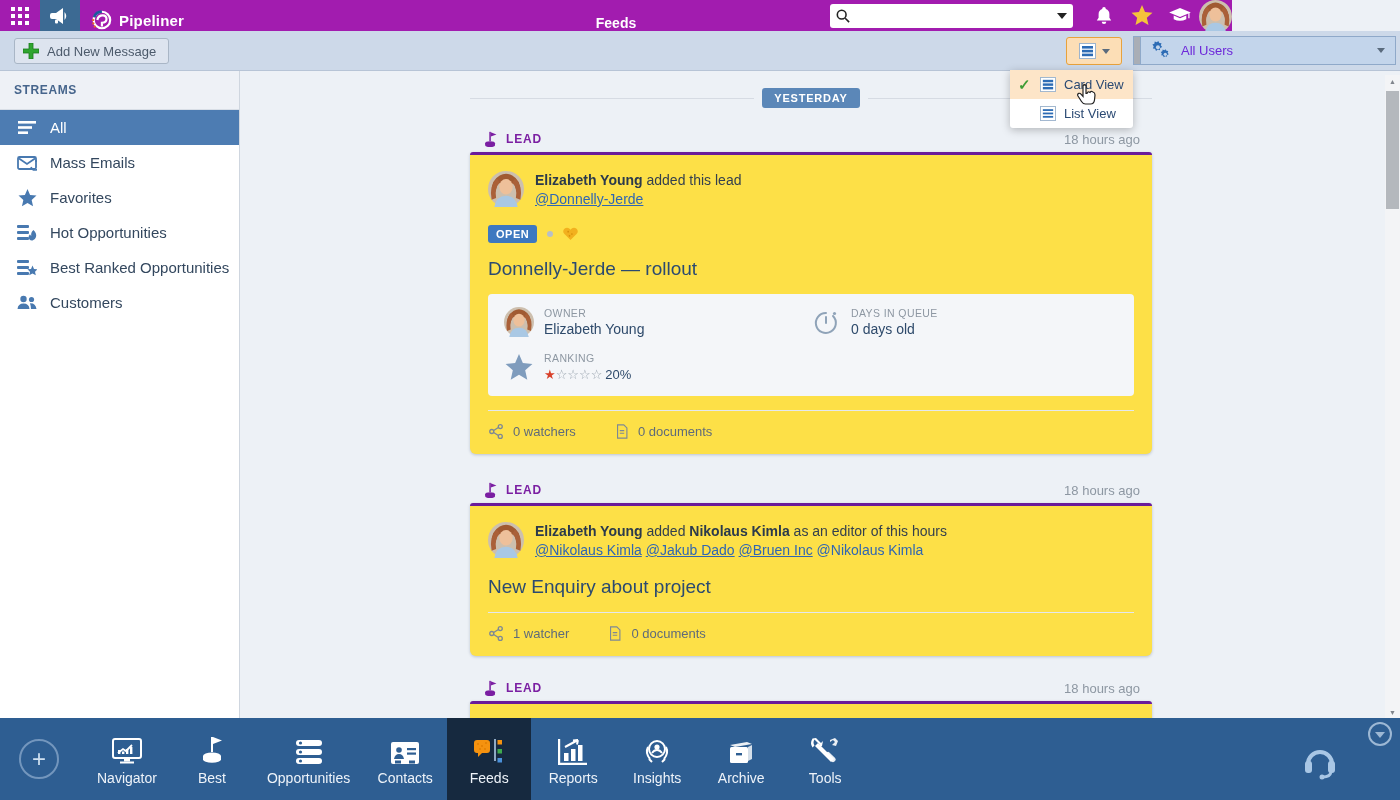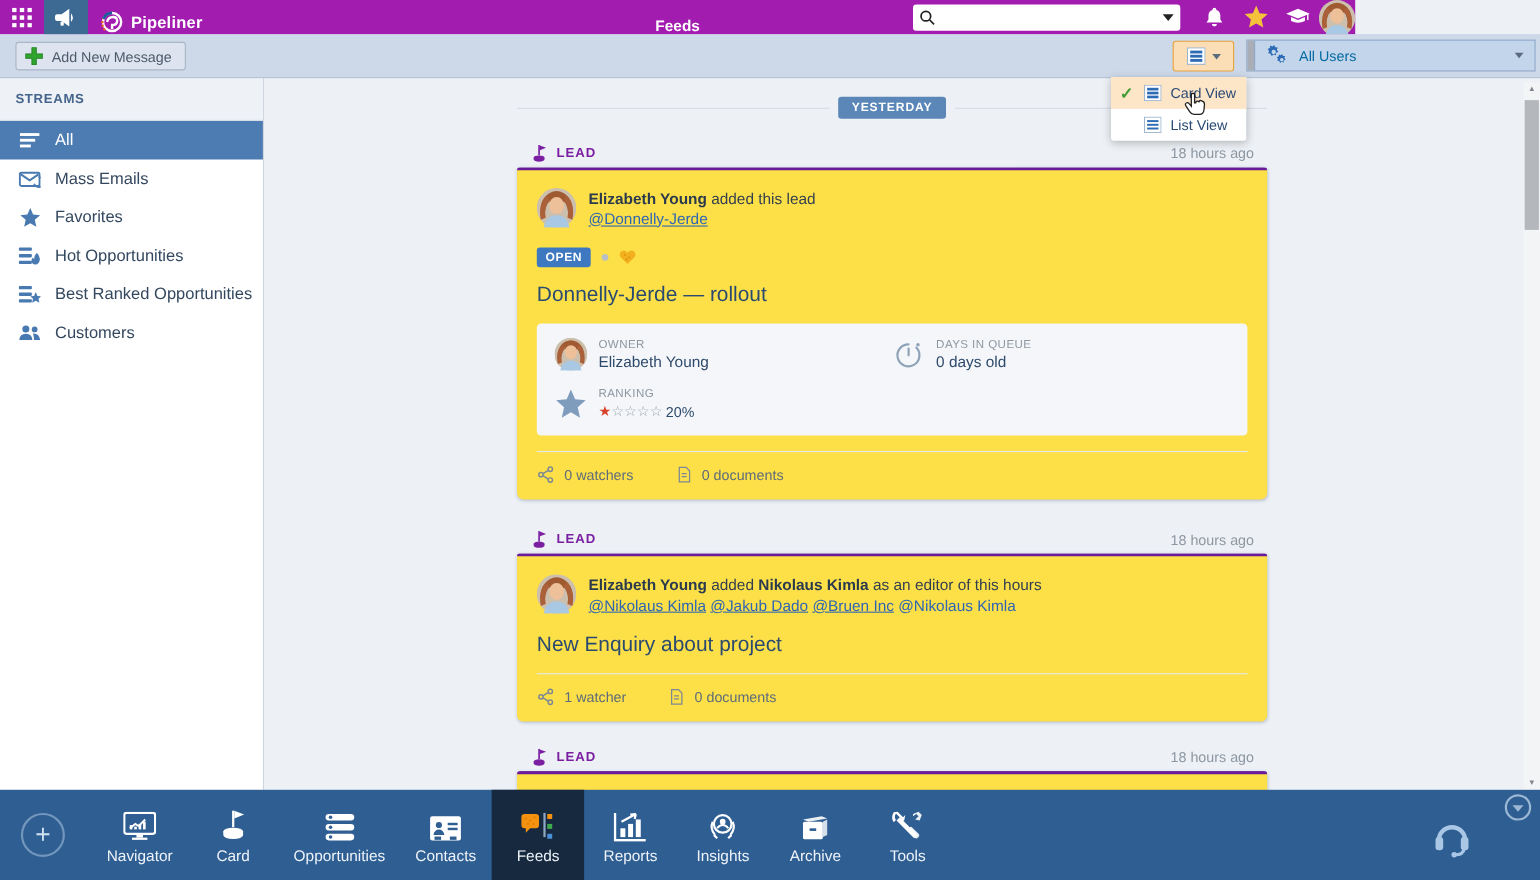--- a/index.html
+++ b/index.html
@@ -31,21 +31,21 @@
     background:#dde4ef; border:1px solid #a9b6c6; border-radius:3px; display:flex;
     align-items:center; gap:8px; font-size:13px; color:#4c5a6b; cursor:pointer; }
   .view-btn { position:absolute; left:1066px; top:6px; width:56px; height:28px;
     background:#fcdeb6; border:1px solid #e8a23c; border-radius:3px; display:flex;
     align-items:center; justify-content:center; gap:6px; cursor:pointer; }
   .chev { width:0; height:0; border-left:4px solid transparent; border-right:4px solid transparent;
     border-top:5px solid #5a6b7d; }
   .users-filter { position:absolute; left:1133px; top:5px; right:4px; height:29px;
     background:#c3d5eb; border:1px solid #8fa9c9; display:flex; align-items:center; cursor:pointer; }
   .users-grip { width:7px; height:100%; background:#a9aeb6; border-right:1px solid #8fa9c9; }
-  .users-label { font-size:13px; color:#0369a1; margin-left:8px; }
+  .users-label { font-size:13px; color:#6d28d9; margin-left:8px; }
   .users-chev { margin-left:auto; margin-right:10px; }
 
   
   .view-menu { position:absolute; left:1010px; top:70px; width:123px; background:#fff;
     box-shadow:0 2px 8px rgba(0,0,0,.25); border-radius:0 0 3px 3px; z-index:70; }
   .view-item { height:29px; display:flex; align-items:center; gap:8px; padding:0 8px;
     font-size:13px; color:#2b4a73; cursor:pointer; }
   .view-item.checked { background:#fde5c8; }
   .check-mark { color:#3f9c35; font-size:15px; font-weight:bold; width:14px; }
   .check-space { width:14px; }
@@ -576,21 +576,21 @@
     </div>
     <div class="nav-item">
       <span class="nav-ic">
         <svg width="30" height="29" viewBox="0 0 30 29" fill="#fff">
           <rect x="14" y="1" width="2" height="15"></rect>
             <path d="M16 1 L25 4.5 L16 8Z"></path>
           <ellipse cx="15" cy="20" rx="9" ry="3.6"></ellipse>
             <path d="M6 20 h18 v3.2 a9 3.6 0 0 1 -18 0Z"></path>
         </svg>
       </span>
-      <span class="nav-label">Card</span>
+      <span class="nav-label">Best</span>
     </div>
     <div class="nav-item">
       <span class="nav-ic">
         <svg width="30" height="26" viewBox="0 0 30 26" fill="#fff">
           <rect x="2" y="1" width="26" height="6" rx="3"></rect>
             <circle cx="6.5" cy="4" r="1.6" fill="#2e5e92"></circle>
           <rect x="2" y="10" width="26" height="6" rx="3"></rect>
             <circle cx="6.5" cy="13" r="1.6" fill="#2e5e92"></circle>
           <rect x="2" y="19" width="26" height="6" rx="3"></rect>
             <circle cx="6.5" cy="22" r="1.6" fill="#2e5e92"></circle>

